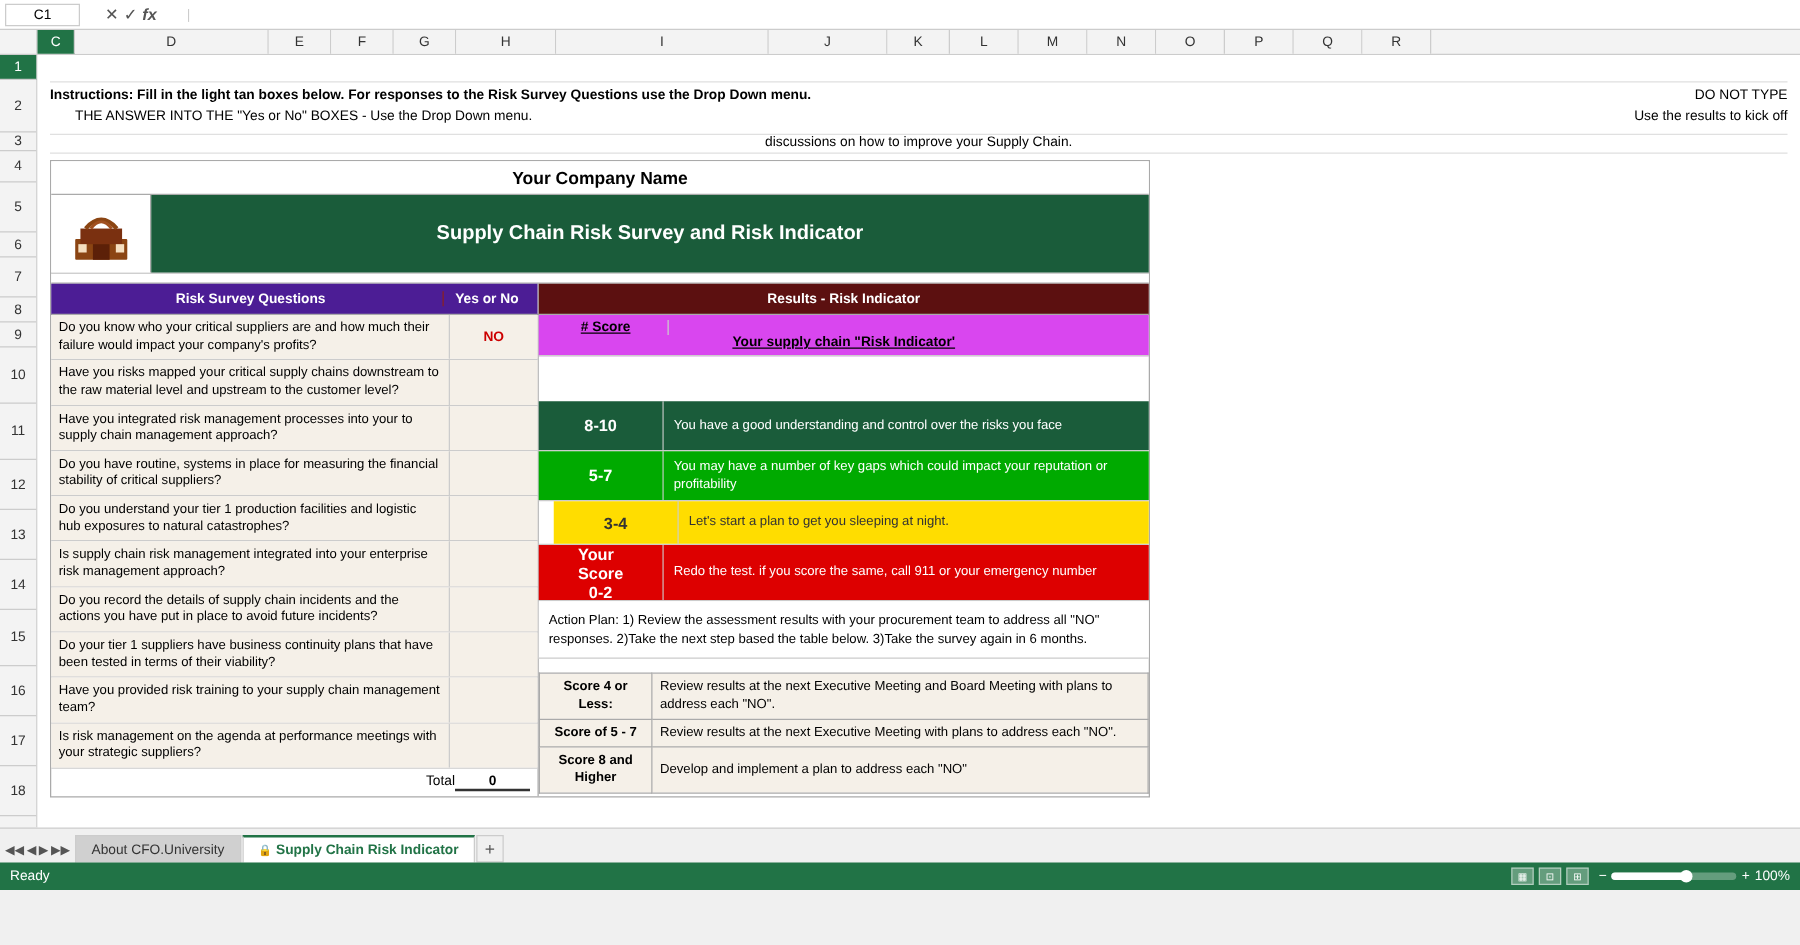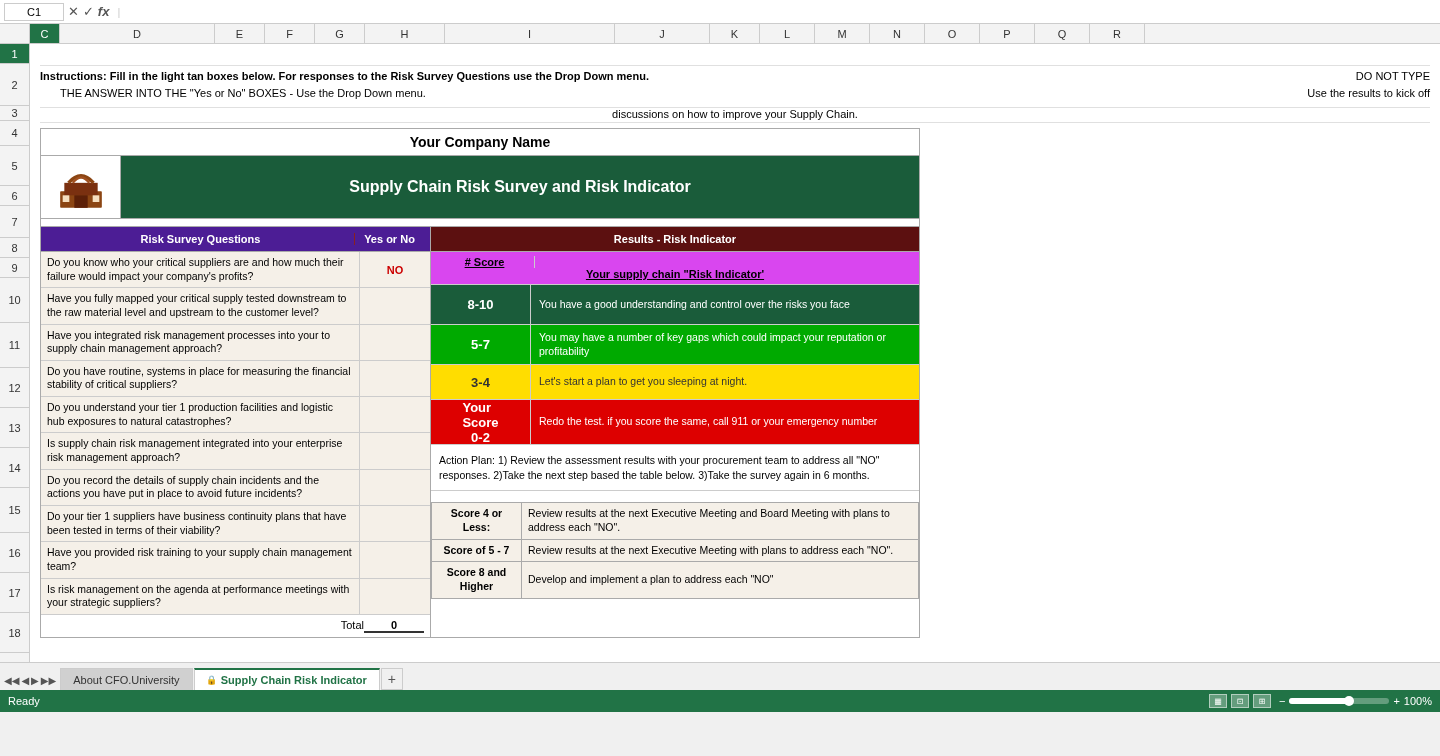--- a/index.html
+++ b/index.html
@@ -2,21 +2,21 @@
 <html><head>
   <meta charset="utf-8">
   <style>
     * { margin: 0; padding: 0; box-sizing: border-box; }
     body { font-family: Arial, sans-serif; font-size: 11px; background: #fff; overflow: hidden; width: 1440px; height: 756px; }
 
     
     .excel-wrapper { display: flex; flex-direction: column; height: 756px; background: #f0f0f0; }
 
     
-    .formula-bar { height: 24px; background: #fff; border-bottom: 1px solid #ccc; display: flex; align-items: center; padding: 0 4px; gap: 4px; font-size: 11px; }
+    .formula-bar { height: 24px; background: #fff; border-bottom: 1px solid #ccc; display: flex; align-items: center; padding: 0 4px; gap: 20px; font-size: 11px; }
     .name-box { width: 60px; border: 1px solid #ccc; height: 18px; text-align: center; font-size: 11px; background: white; }
     .formula-icons { display: flex; gap: 4px; color: #555; font-size: 13px; }
     .formula-input { flex: 1; border: none; outline: none; font-size: 11px; padding-left: 4px; }
 
     
     .col-headers { display: flex; height: 20px; background: #f3f3f3; border-bottom: 1px solid #ccc; font-size: 11px; color: #333; }
     .row-header-spacer { width: 30px; border-right: 1px solid #ccc; flex-shrink: 0; }
     .col-header { border-right: 1px solid #ccc; display: flex; align-items: center; justify-content: center; font-size: 11px; color: #333; background: #f3f3f3; flex-shrink: 0; }
     .col-header.active { background: #217346; color: white; }
     .row-numbers { width: 30px; background: #f3f3f3; border-right: 1px solid #ccc; flex-shrink: 0; }
@@ -212,21 +212,21 @@
                 <div class="lt-header">
                   <div class="lt-header-left">Risk Survey Questions</div>
                   <div class="lt-header-right">Yes or No</div>
                 </div>
 
                 <div class="lt-row">
                   <div class="lt-question">Do you know who your critical suppliers are and how much their failure would impact your company's profits?</div>
                   <div class="lt-answer no">NO</div>
                 </div>
                 <div class="lt-row">
-                  <div class="lt-question">Have you fully mapped your critical supply tested downstream to the raw material level and upstream to the customer level?</div>
+                  <div class="lt-question">Have you risks mapped your critical supply chains downstream to the raw material level and upstream to the customer level?</div>
                   <div class="lt-answer"></div>
                 </div>
                 <div class="lt-row">
                   <div class="lt-question">Have you integrated risk management processes into your to supply chain management approach?</div>
                   <div class="lt-answer"></div>
                 </div>
                 <div class="lt-row">
                   <div class="lt-question">Do you have routine, systems in place  for measuring the financial stability of critical suppliers?</div>
                   <div class="lt-answer"></div>
                 </div>
@@ -262,29 +262,29 @@
               </div>
 
               <div class="right-table">
                 <div class="rt-header">Results - Risk Indicator</div>
 
                 <div class="rt-subheader">
                   <div class="rt-sh-score"># Score</div>
                   <div class="rt-sh-indicator">Your supply chain "Risk Indicator'</div>
                 </div>
 
-                <div class="rt-score-row" style="height:40px;">
+                <div class="rt-score-row" style="height:40px;margin-top:36px;">
                   <div class="rt-score-cell dark-green">8-10</div>
                   <div class="rt-desc-cell dark-green">You have a good understanding and control over  the risks you face</div>
                 </div>
                 <div class="rt-score-row" style="height:40px;">
                   <div class="rt-score-cell green">5-7</div>
                   <div class="rt-desc-cell green">You may have a number of key gaps which could impact your reputation or profitability</div>
                 </div>
-                <div class="rt-score-row" style="height:35px;">
+                <div class="rt-score-row" style="height:35px;padding-left:12px;">
                   <div class="rt-score-cell yellow">3-4</div>
                   <div class="rt-desc-cell yellow">Let's start a plan to get you sleeping at night.</div>
                 </div>
                 <div class="rt-score-row" style="height:45px;">
                   <div class="rt-score-cell red rt-your-score">
                     <span style="font-weight:bold; font-size:13px;">Your<br>Score</span>
                     <span>0-2</span>
                   </div>
                   <div class="rt-desc-cell red">Redo the test.  if you score the same, call 911 or your emergency number</div>
                 </div>

